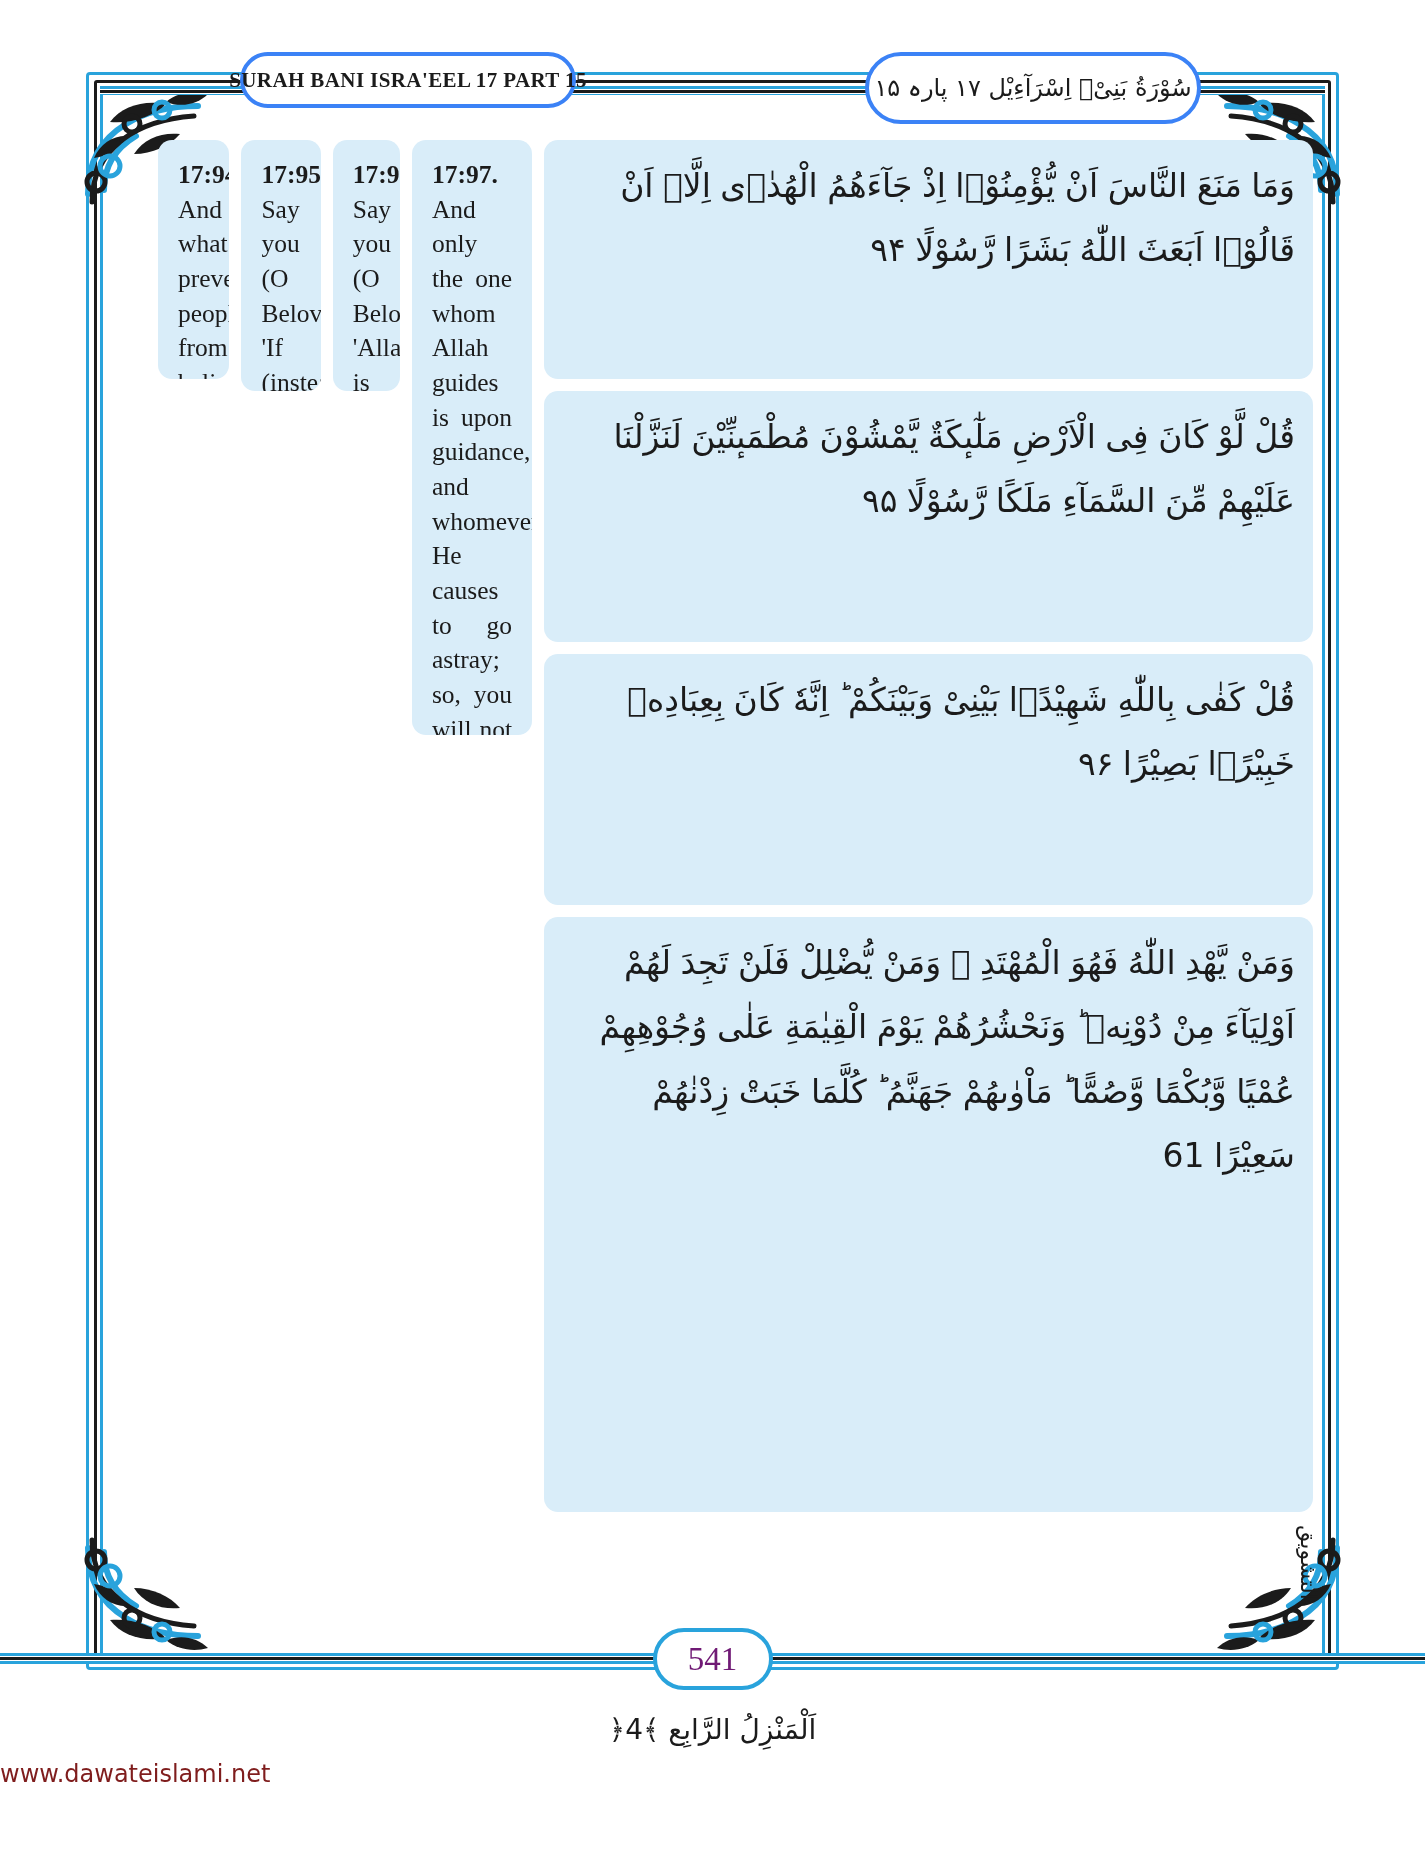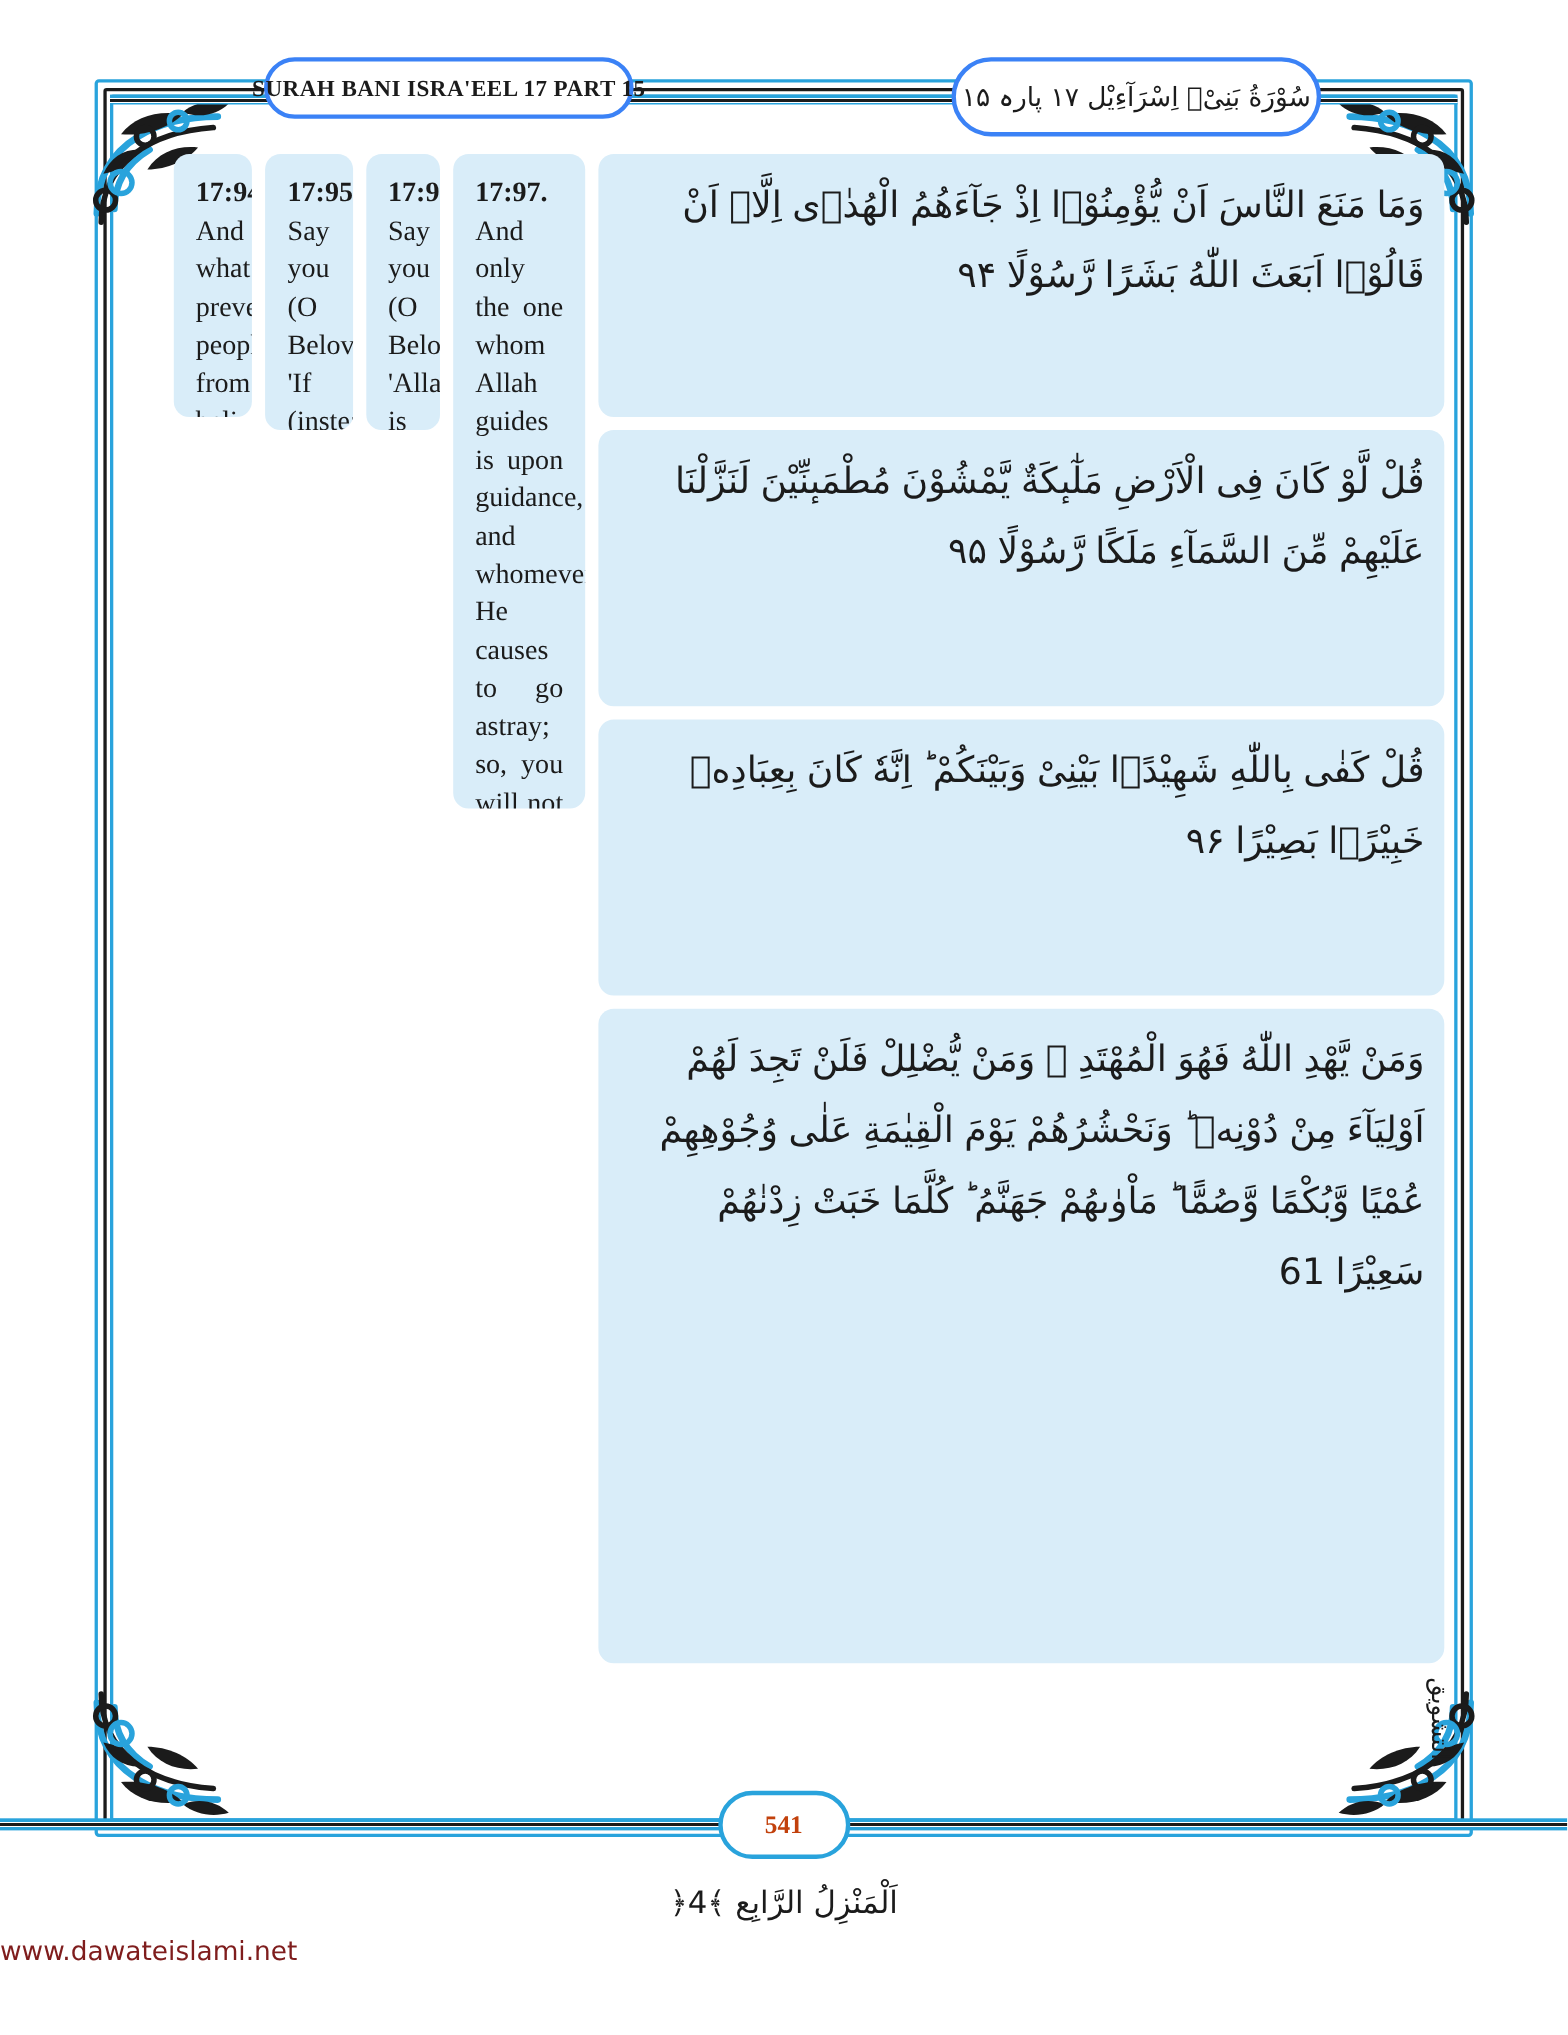--- a/index.html
+++ b/index.html
@@ -222,23 +222,23 @@
     background: #ffffff;
     border: 4px solid #29a3dc;
     border-radius: 34px;
     display: flex;
     align-items: center;
     justify-content: center;
     box-sizing: border-box;
   }
   .page-number {
     font-family: "Liberation Serif", serif;
-    font-weight: bold;
-    font-size: 23px;
-    color: #c2410c;
+    font-weight: normal;
+    font-size: 33px;
+    color: #701a75;
   }
   .manzil {
     position: absolute;
     left: 0;
     right: 0;
     bottom: 104px;
     text-align: center;
     font-family: "DejaVu Sans", sans-serif;
     font-size: 28px;
     color: #1b1b1b;

